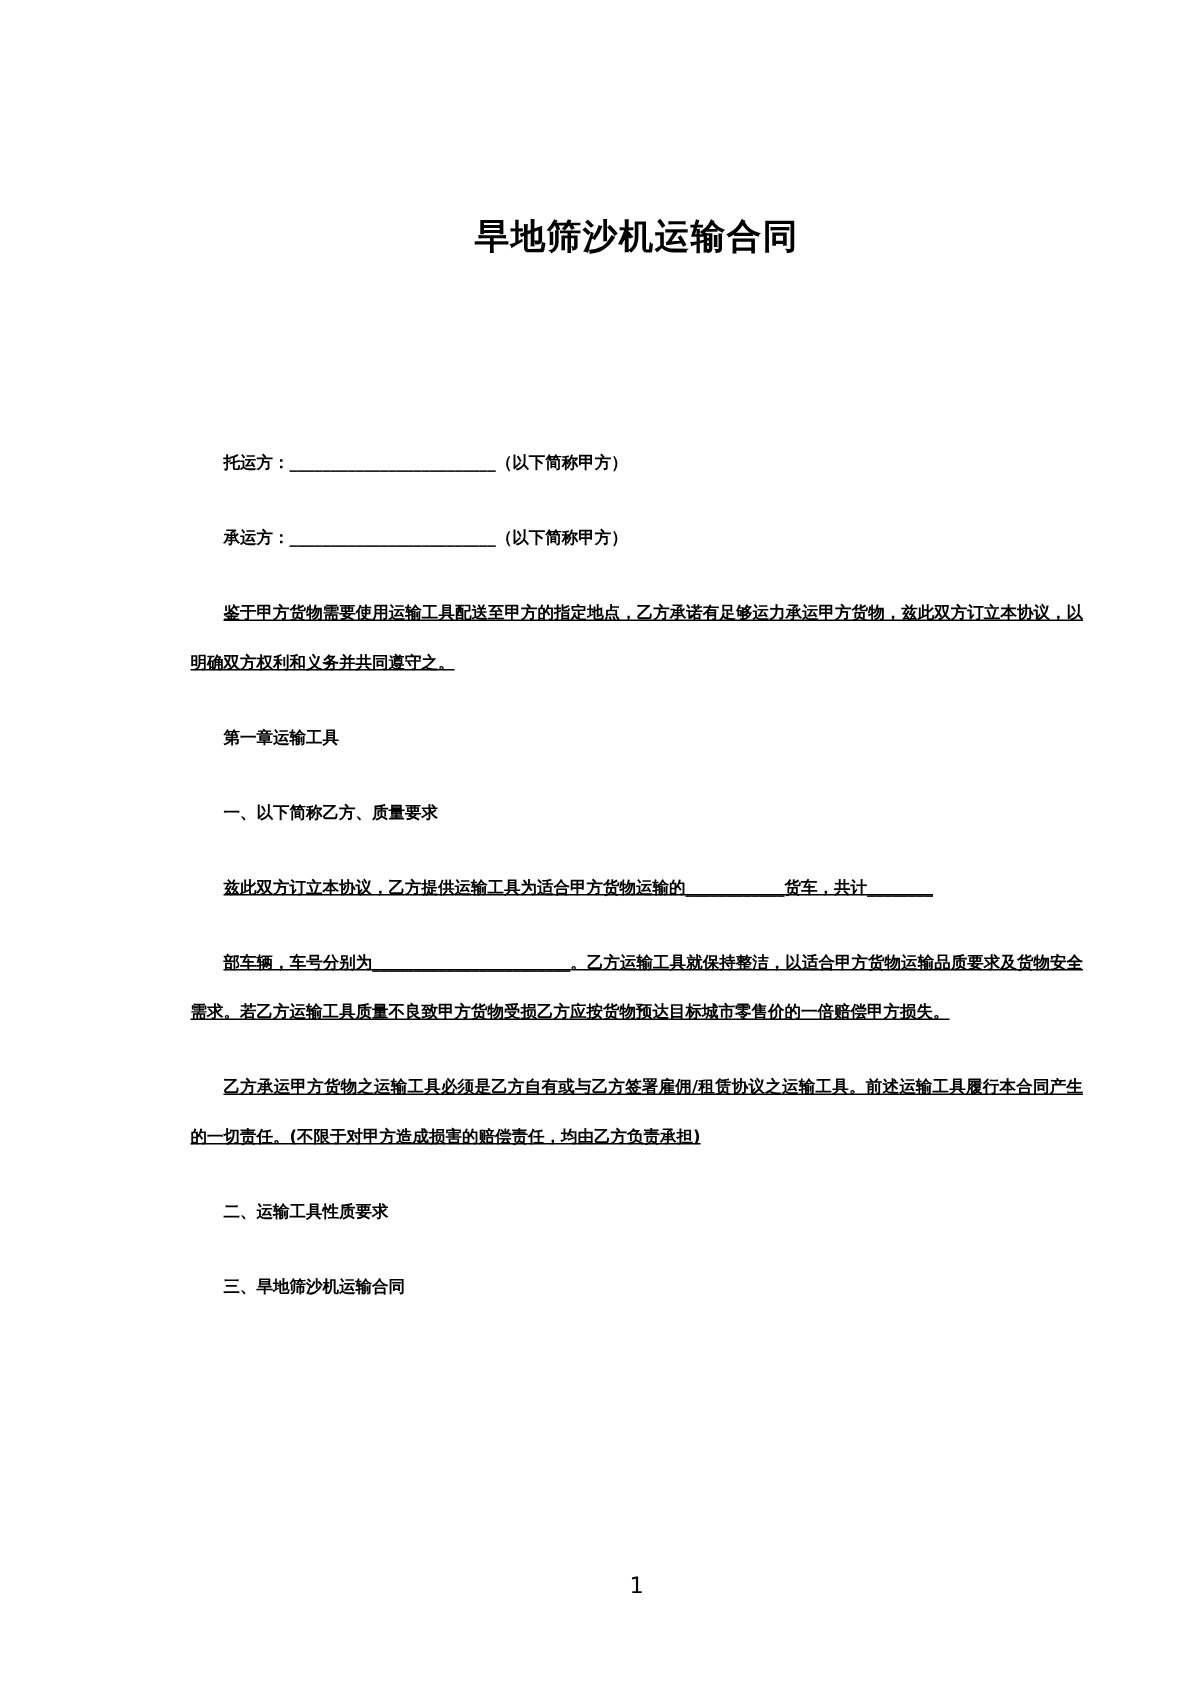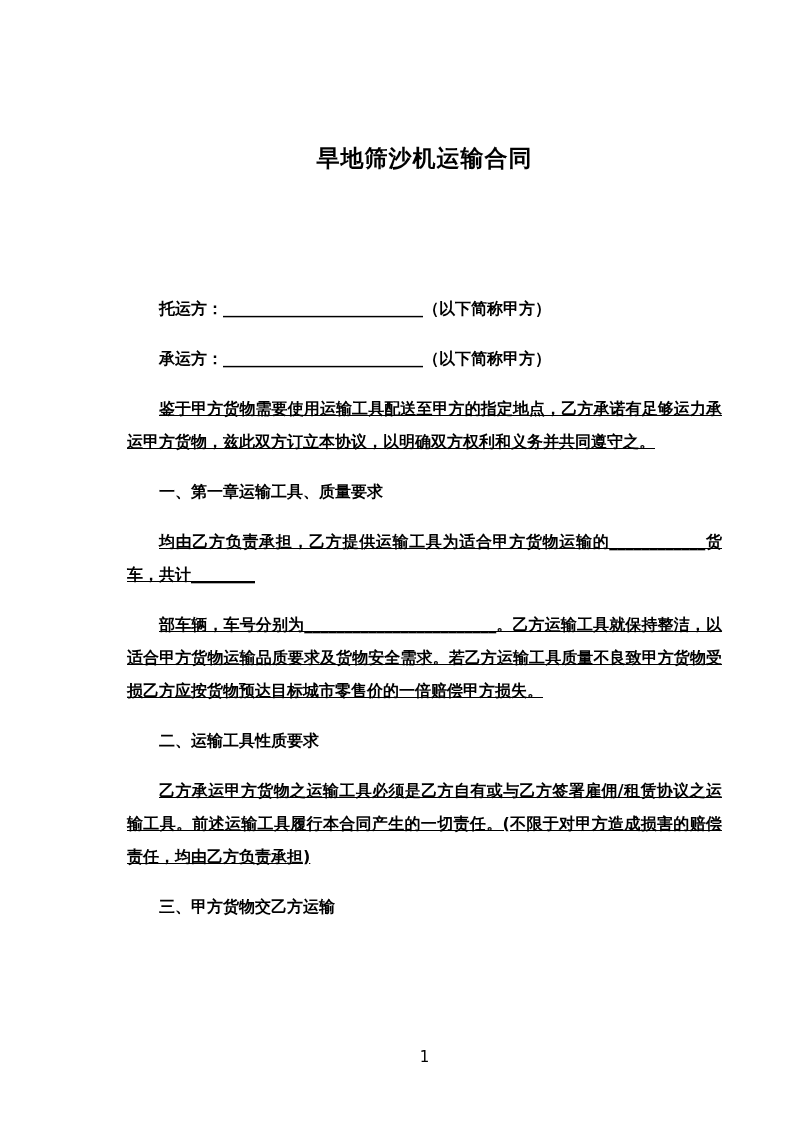--- a/index.html
+++ b/index.html
@@ -28,21 +28,21 @@
   .doc-title {
     margin: 0 0 118px 0;
     text-align: center;
     font-size: 23px;
     line-height: 32px;
     font-weight: bold;
     letter-spacing: 1px;
   }
   .block {
     margin: 0 0 17px 0;
-    font-size: 16px;
+    font-size: 11px;
     line-height: 33px;
     font-weight: bold;
     text-indent: 2em;
   }
   .para {
     text-align: justify;
     word-break: break-all;
     text-decoration: underline;
   }
   .pageno {
@@ -63,29 +63,30 @@
   <div class="content">
 
     <h1 class="doc-title">旱地筛沙机运输合同</h1>
 
     <p class="block">托运方：_________________________（以下简称甲方）</p>
 
     <p class="block">承运方：_________________________（以下简称甲方）</p>
 
     <p class="block para">鉴于甲方货物需要使用运输工具配送至甲方的指定地点，乙方承诺有足够运力承运甲方货物，兹此双方订立本协议，以明确双方权利和义务并共同遵守之。</p>
 
+    <p class="block">第一章运输工具</p>
 
-    <p class="block">一、第一章运输工具、质量要求</p>
+    <p class="block">一、以下简称乙方、质量要求</p>
 
-    <p class="block para">均由乙方负责承担，乙方提供运输工具为适合甲方货物运输的____________货车，共计________</p>
+    <p class="block para">兹此双方订立本协议，乙方提供运输工具为适合甲方货物运输的____________货车，共计________</p>
 
     <p class="block para">部车辆，车号分别为________________________。乙方运输工具就保持整洁，以适合甲方货物运输品质要求及货物安全需求。若乙方运输工具质量不良致甲方货物受损乙方应按货物预达目标城市零售价的一倍赔偿甲方损失。</p>
 
+    <p class="block para">乙方承运甲方货物之运输工具必须是乙方自有或与乙方签署雇佣/租赁协议之运输工具。前述运输工具履行本合同产生的一切责任。(不限于对甲方造成损害的赔偿责任，均由乙方负责承担)</p>
+
     <p class="block">二、运输工具性质要求</p>
 
-    <p class="block para">乙方承运甲方货物之运输工具必须是乙方自有或与乙方签署雇佣/租赁协议之运输工具。前述运输工具履行本合同产生的一切责任。(不限于对甲方造成损害的赔偿责任，均由乙方负责承担)</p>
-
-    <p class="block">三、甲方货物交乙方运输</p>
+    <p class="block">三、旱地筛沙机运输合同</p>
 
   </div>
 
   <div class="pageno">1</div>
 </div>
 
 </body></html>

